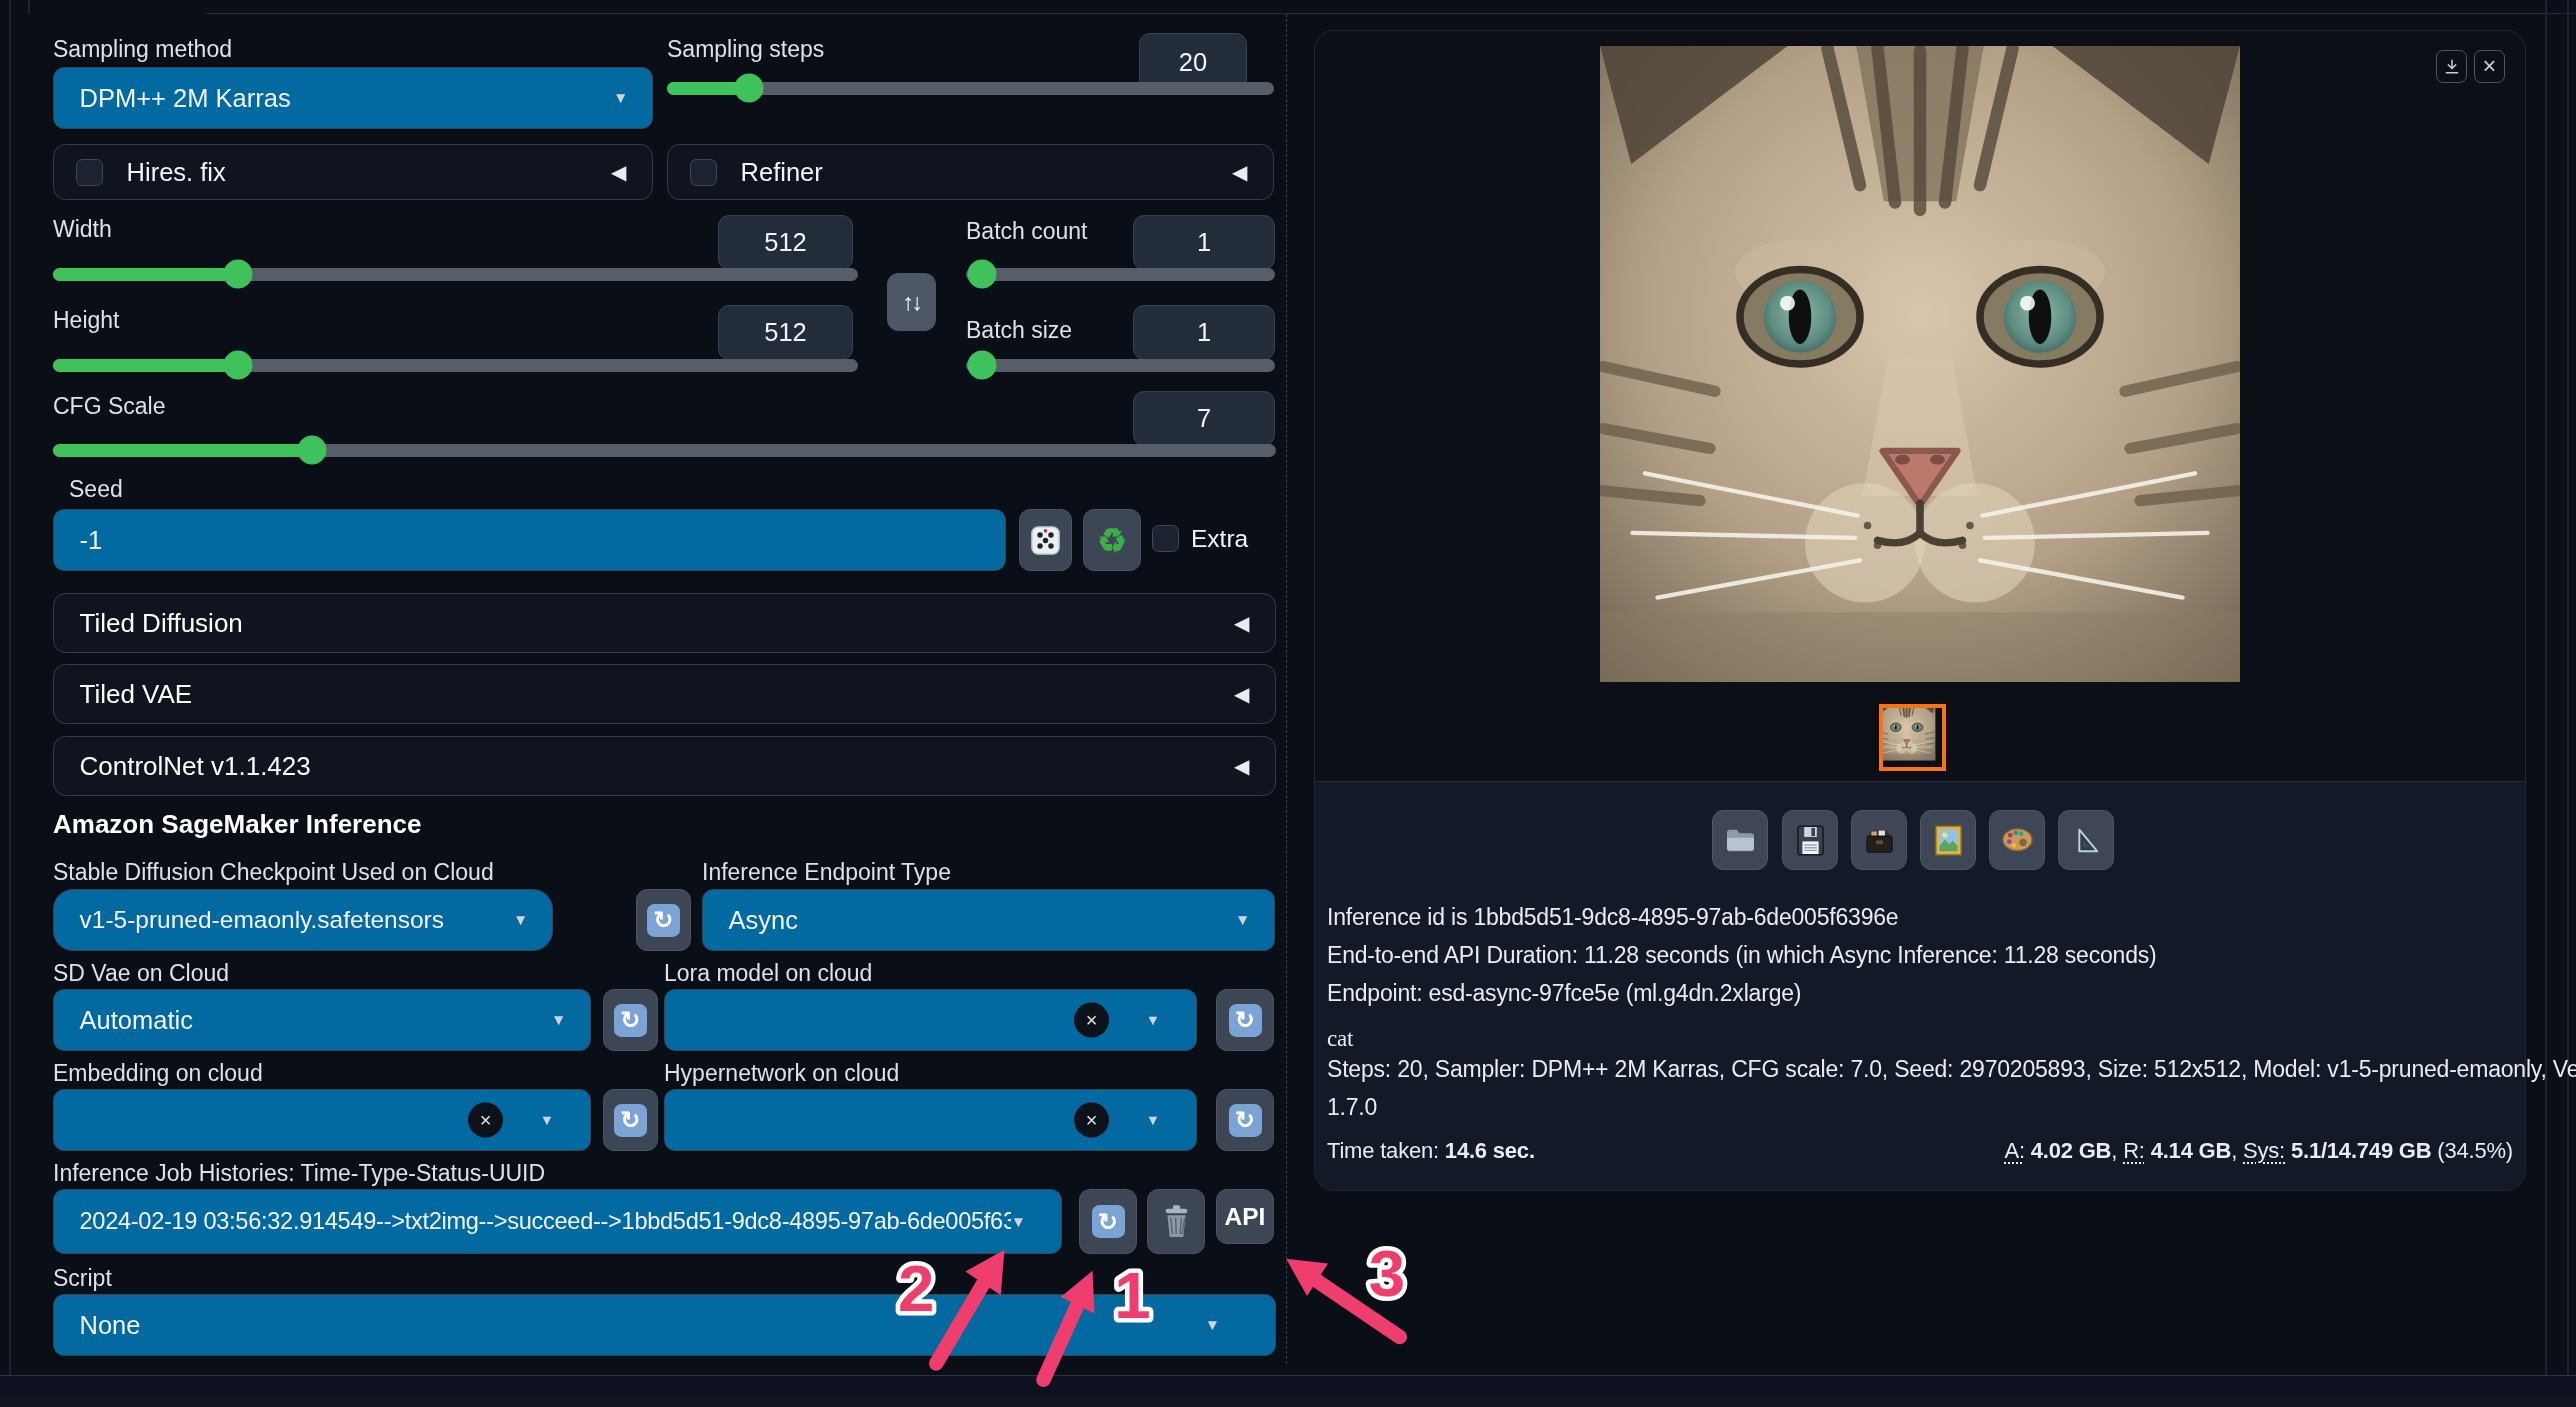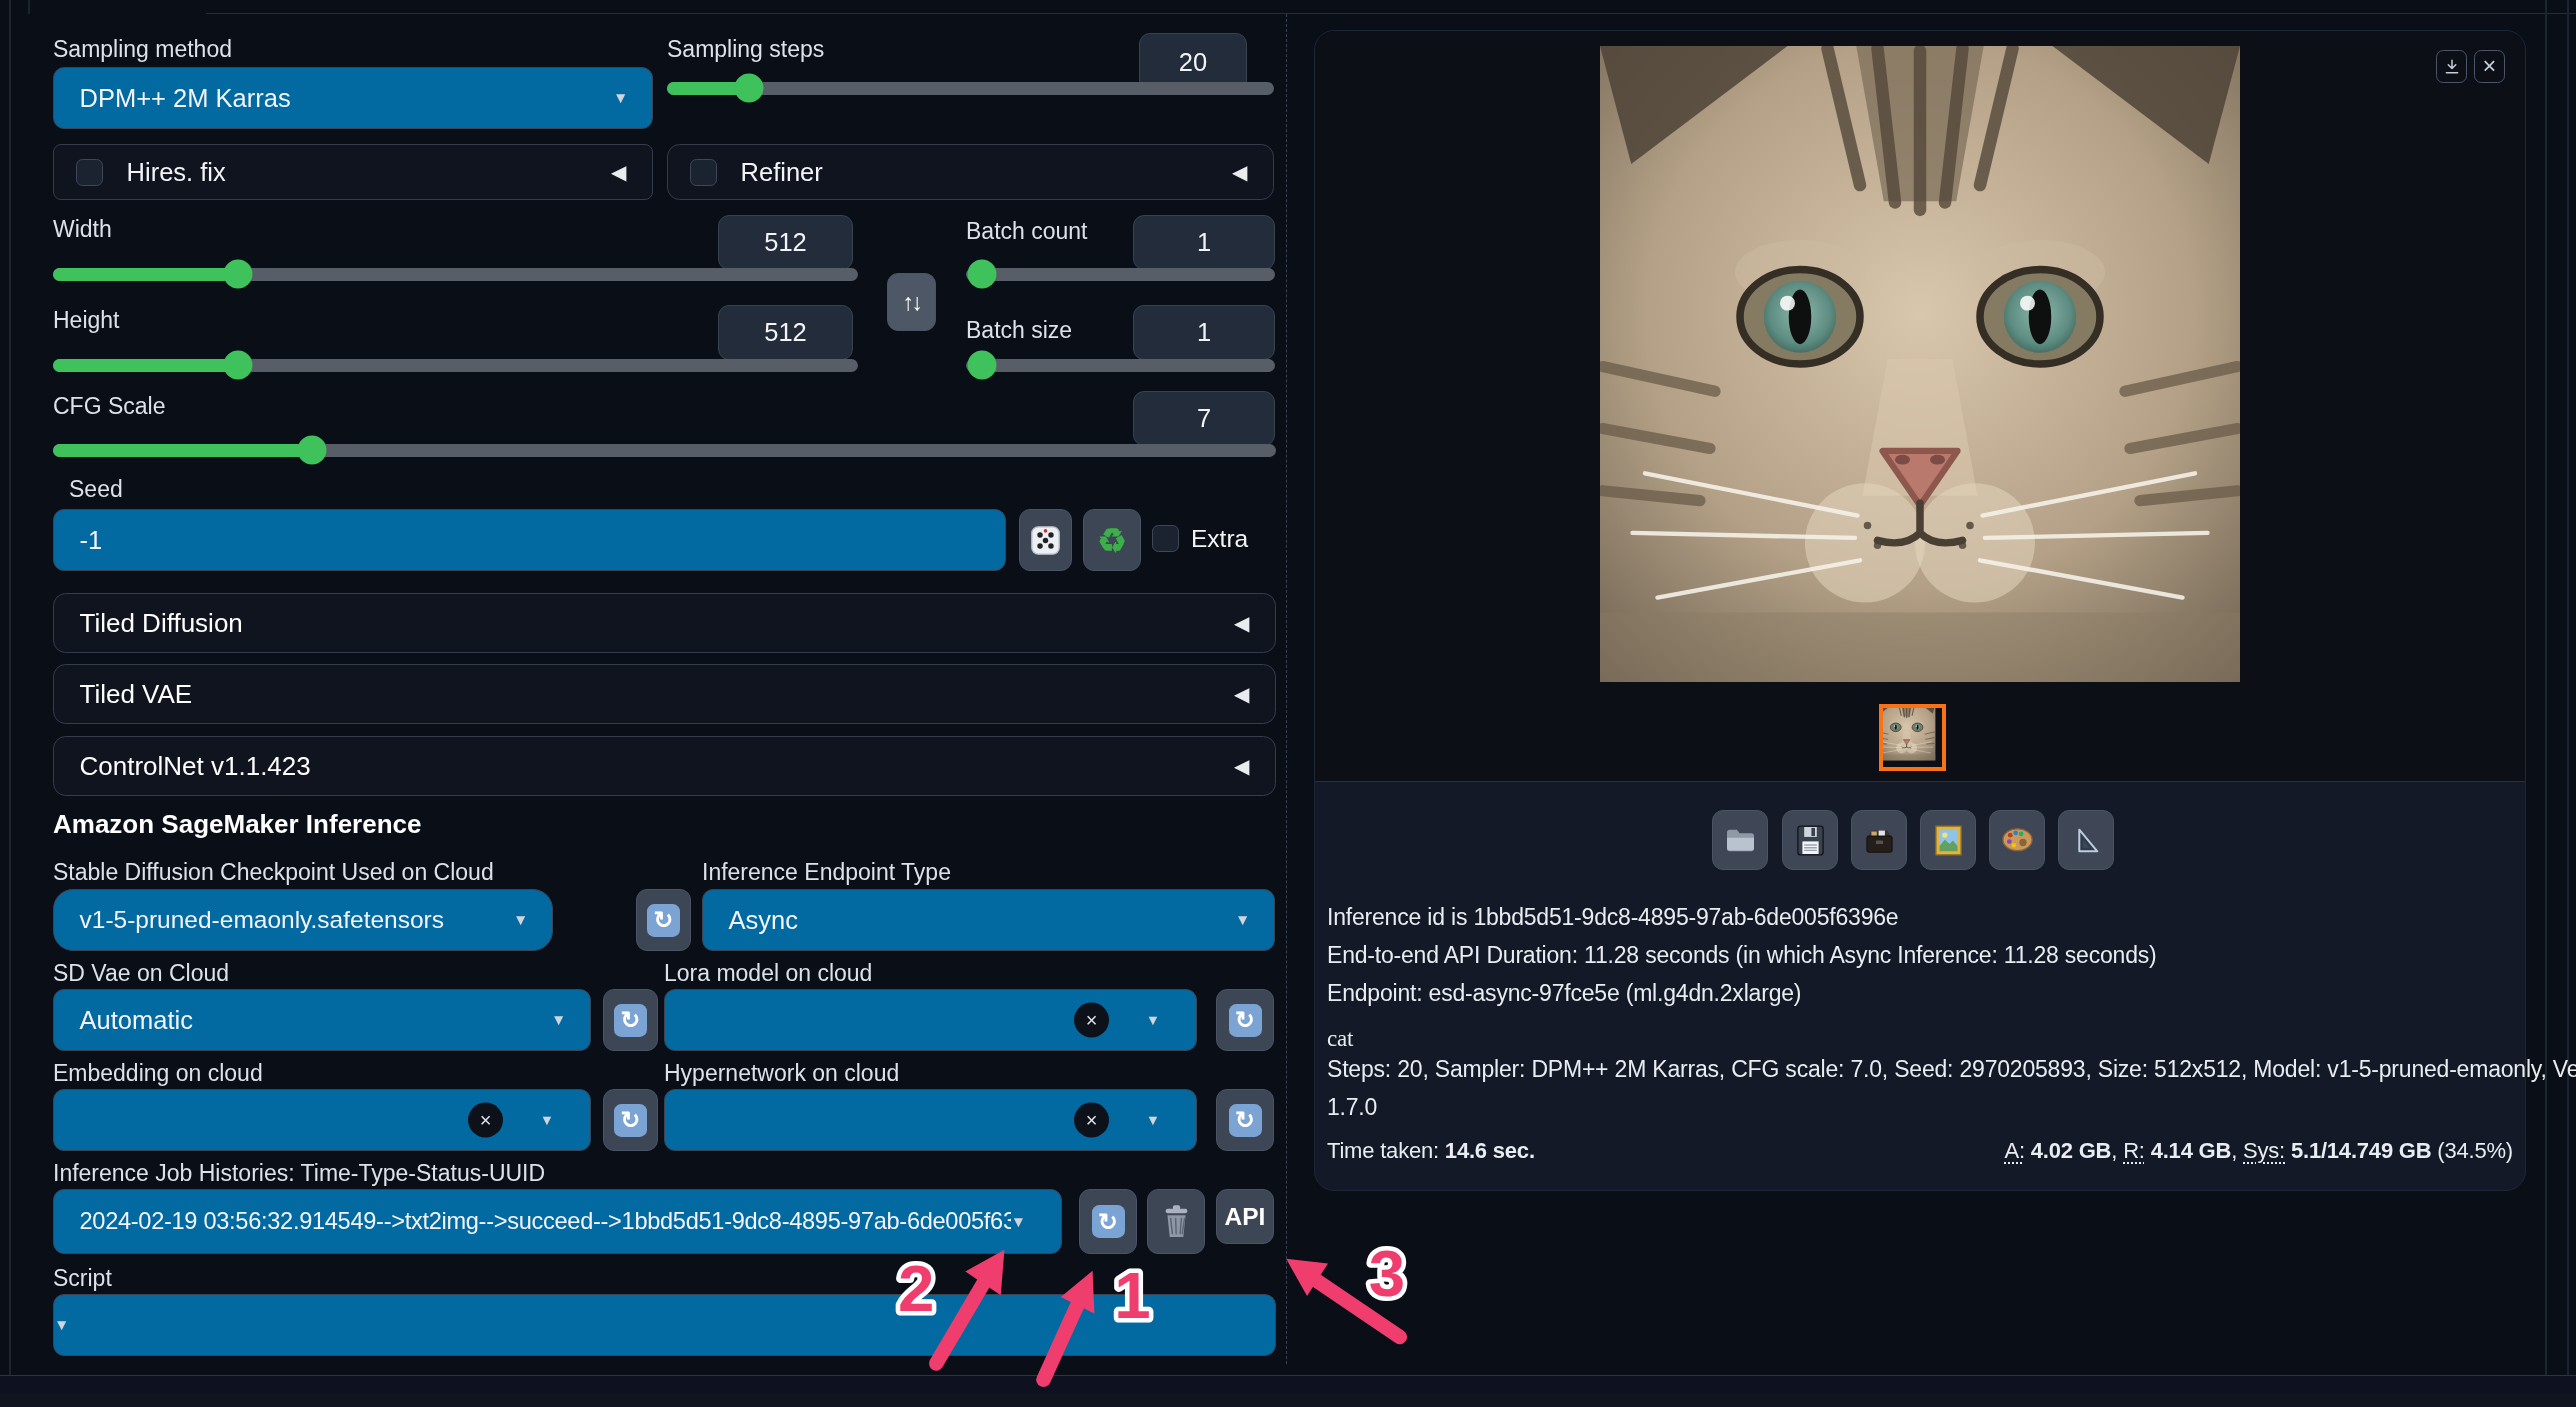--- a/index.html
+++ b/index.html
@@ -127,21 +127,21 @@
     <span class="caret">▼</span>
   </div>
 
   <div class="lbl" style="left:667px;top:36px;">Sampling steps</div>
   <div class="valbox" style="left:1139px;top:33px;width:108px;height:58px;">20</div>
   <div class="track" style="left:667px;top:82px;width:607px;">
     <div class="fill" style="width:84px;"></div>
     <div class="knob" style="left:82px;"></div>
   </div>
 
-  <div class="accordion" style="left:53px;top:144px;width:600px;height:56px;border-radius:8px;">
+  <div class="accordion" style="left:53px;top:144px;width:600px;height:56px;">
     <span class="chk" style="margin-left:22px;"></span>
     <span class="chk-lbl" style="flex:1;">Hires. fix</span>
     <span class="tri">◀</span>
   </div>
   <div class="accordion" style="left:667px;top:144px;width:607px;height:56px;">
     <span class="chk" style="margin-left:22px;"></span>
     <span class="chk-lbl" style="flex:1;">Refiner</span>
     <span class="tri">◀</span>
   </div>
 
@@ -287,20 +287,21 @@
       <path d="M6 12 h20 l-2.5 24 h-15 z" fill="#8d97a5"></path>
       <path d="M9.5 15 l2 18 M15 15 l0.7 18 M21.5 15 l-1.6 18 M25 15 l-2.8 18" stroke="#5b6573" stroke-width="1.6" fill="none"></path>
     </svg>
   </div>
   <div class="btn" style="left:1216px;top:1189px;width:58px;height:55px;">
     <span style="color:#fff;font-weight:bold;font-size:24.5px;">API</span>
   </div>
 
   <div class="lbl" style="left:53px;top:1265px;">Script</div>
   <div class="box" style="left:53px;top:1294px;width:1223px;height:62px;">
+    <span class="dd-text">None</span>
     <span class="caret" style="margin-right:55px;">▼</span>
   </div>
 
   <div class="abs" style="left:0;top:1375px;width:2576px;height:18px;background:#0e1220;border-top:0.9px solid #2b3442;border-bottom:0.9px solid #2b3442;"></div>
   <div class="abs" style="left:0;top:1394px;width:2576px;height:12.7px;background:#10151f;"></div>
 
   <div class="abs" style="left:1286px;top:13.6px;height:1350px;border-left:1.8px dashed #39424f;"></div>
 
   <div class="abs" style="left:1314px;top:30px;width:1212px;height:1161px;background:#141927;border:0.9px solid #1f2736;border-radius:20px;box-sizing:border-box;overflow:hidden;">
 

